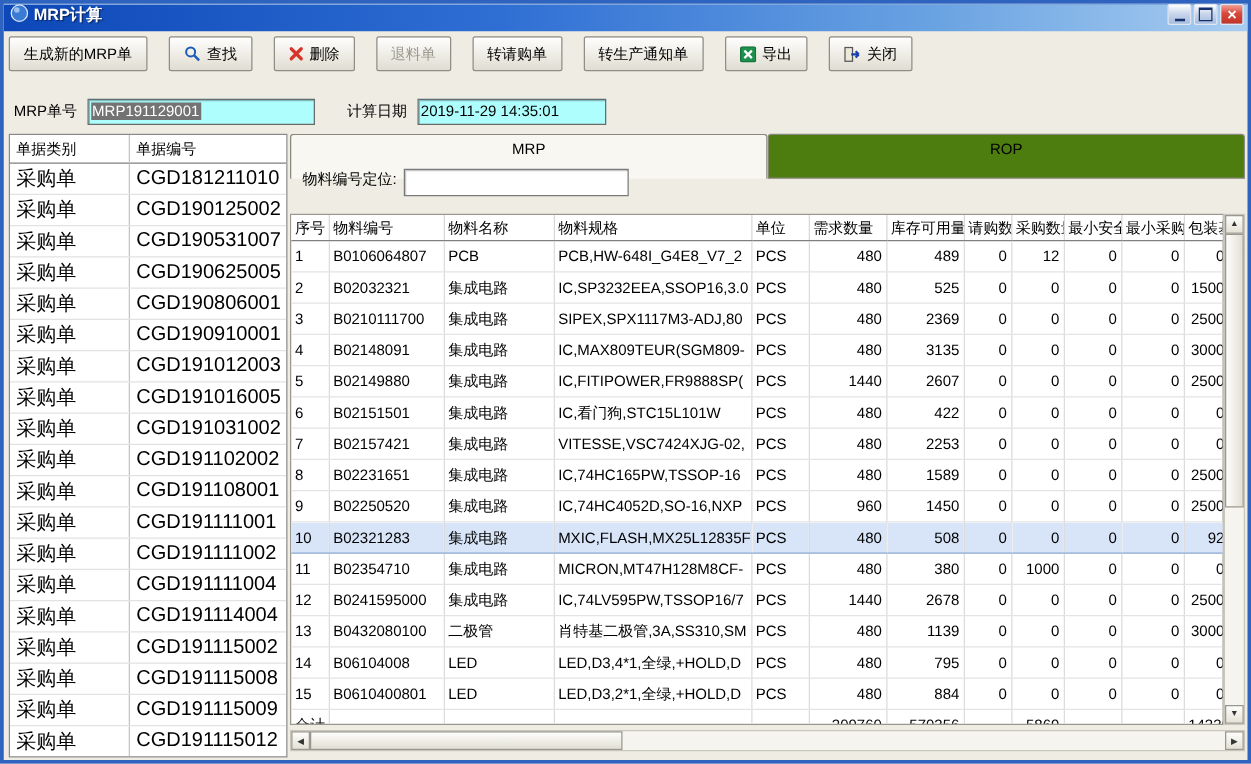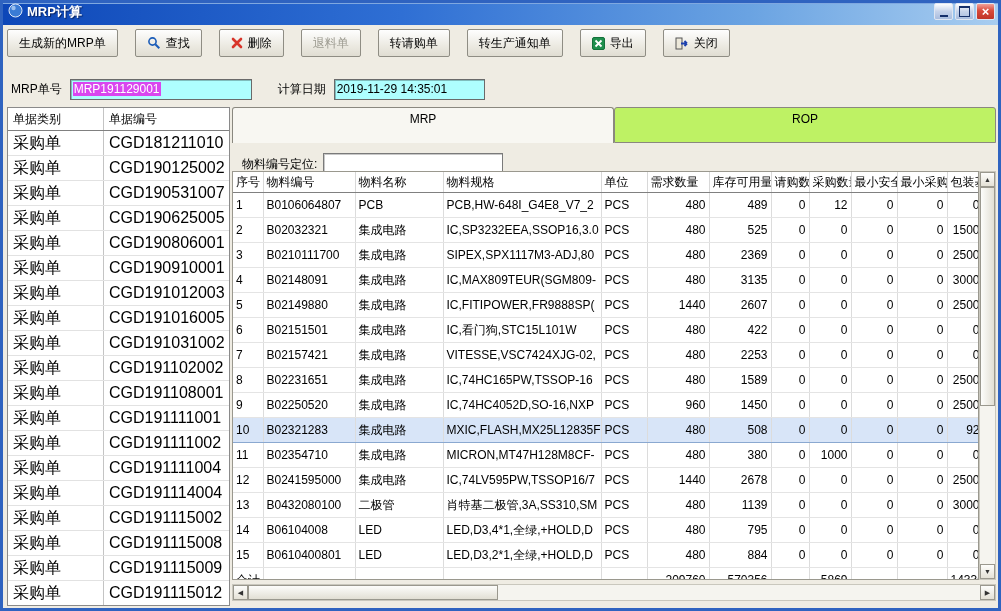--- a/index.html
+++ b/index.html
@@ -22,36 +22,36 @@
     background:linear-gradient(#fefefe,#eceae2 60%,#e0ddd2);border:1px solid #8f8d84;border-radius:2px;
     font-size:12px;color:#000;white-space:nowrap;cursor:default;}
   .tbtn.disabled{color:#9c9a90;}
   .tb-ic{display:inline-flex;align-items:center;}
   
   .formrow{position:absolute;top:74px;left:8px;height:24px;display:flex;align-items:center;font-size:12px;}
   .flabel{color:#000;}
   .cyan-input{display:inline-flex;align-items:center;box-sizing:border-box;width:182px;height:21px;margin-left:8px;
     background:#aefefe;border:1px solid #6a6a6a;box-shadow:inset 1px 1px 0 #7fbcbc;padding:0 2px;font-size:12px;overflow:hidden;white-space:nowrap;}
   .cyan-input.date{width:151px;}
-  .seltext{background:#d946ef;color:#fff;padding:0 1px;}
+  .seltext{background:#737373;color:#fff;padding:0 1px;}
   .gap{width:26px;}
   
   .left-panel{position:absolute;left:4px;top:104px;width:223px;bottom:2px;background:#fff;border:1px solid #8a8a8a;box-sizing:border-box;overflow:hidden;}
   .lheader{display:flex;height:22px;border-bottom:1px solid #808080;background:#fff;font-size:12px;align-items:center;}
   .lrow{display:flex;height:24px;border-bottom:1px solid #e2e2e2;font-size:16px;align-items:center;}
   .lcell{overflow:hidden;white-space:nowrap;box-sizing:border-box;}
   .lcell.c0{width:96px;padding-left:5px;border-right:1px solid #c4c4c4;height:100%;display:flex;align-items:center;}
   .lcell.c1{flex:1;padding-left:5px;height:100%;display:flex;align-items:center;}
   
   .right-panel{position:absolute;left:229px;top:104px;right:2px;bottom:2px;}
   .tabs{display:flex;height:36px;}
-  .tab{flex:1;text-align:center;line-height:23px;font-size:12px;background:#bef264;border:1px solid #8a887f;
+  .tab{flex:1;text-align:center;line-height:23px;font-size:12px;background:#4d7c0f;border:1px solid #8a887f;
     border-radius:3px 3px 0 0;box-sizing:border-box;cursor:default;}
   .tab.active{background:#f8f7f2;border-bottom:none;}
-  .locate-row{position:absolute;top:44px;left:10px;height:26px;display:flex;align-items:center;font-size:12px;}
+  .locate-row{position:absolute;top:28px;left:10px;height:26px;display:flex;font-size:12px;}
   .locate-input{box-sizing:border-box;margin-left:6px;width:180px;height:22px;background:#fff;border:1px solid #7a7a7a;
     box-shadow:inset 1px 1px 0 #c8c8c8;font-size:12px;padding:0 3px;font-family:inherit;}
   .grid-wrap{position:absolute;top:64px;left:0;right:17px;bottom:26px;background:#fff;border:1px solid #9a988e;overflow:hidden;box-sizing:border-box;}
   table.grid{border-collapse:collapse;table-layout:fixed;width:750px;}
   .grid th{height:20px;font-weight:normal;font-size:12px;text-align:left;padding:0 3px;background:#fff;
     border-right:1px solid #d8d8d8;border-bottom:1px solid #808080;overflow:hidden;white-space:nowrap;}
   .grid td{height:24px;font-size:12px;padding:0 3px;border-right:1px solid #dcdcdc;border-bottom:1px solid #e4e4e4;
     overflow:hidden;white-space:nowrap;}
   .grid td.num{text-align:right;}
   .grid tr.sel td{background:#d8e5f8;border-bottom:1px solid #8aa8d0;border-top:1px solid #8aa8d0;}

